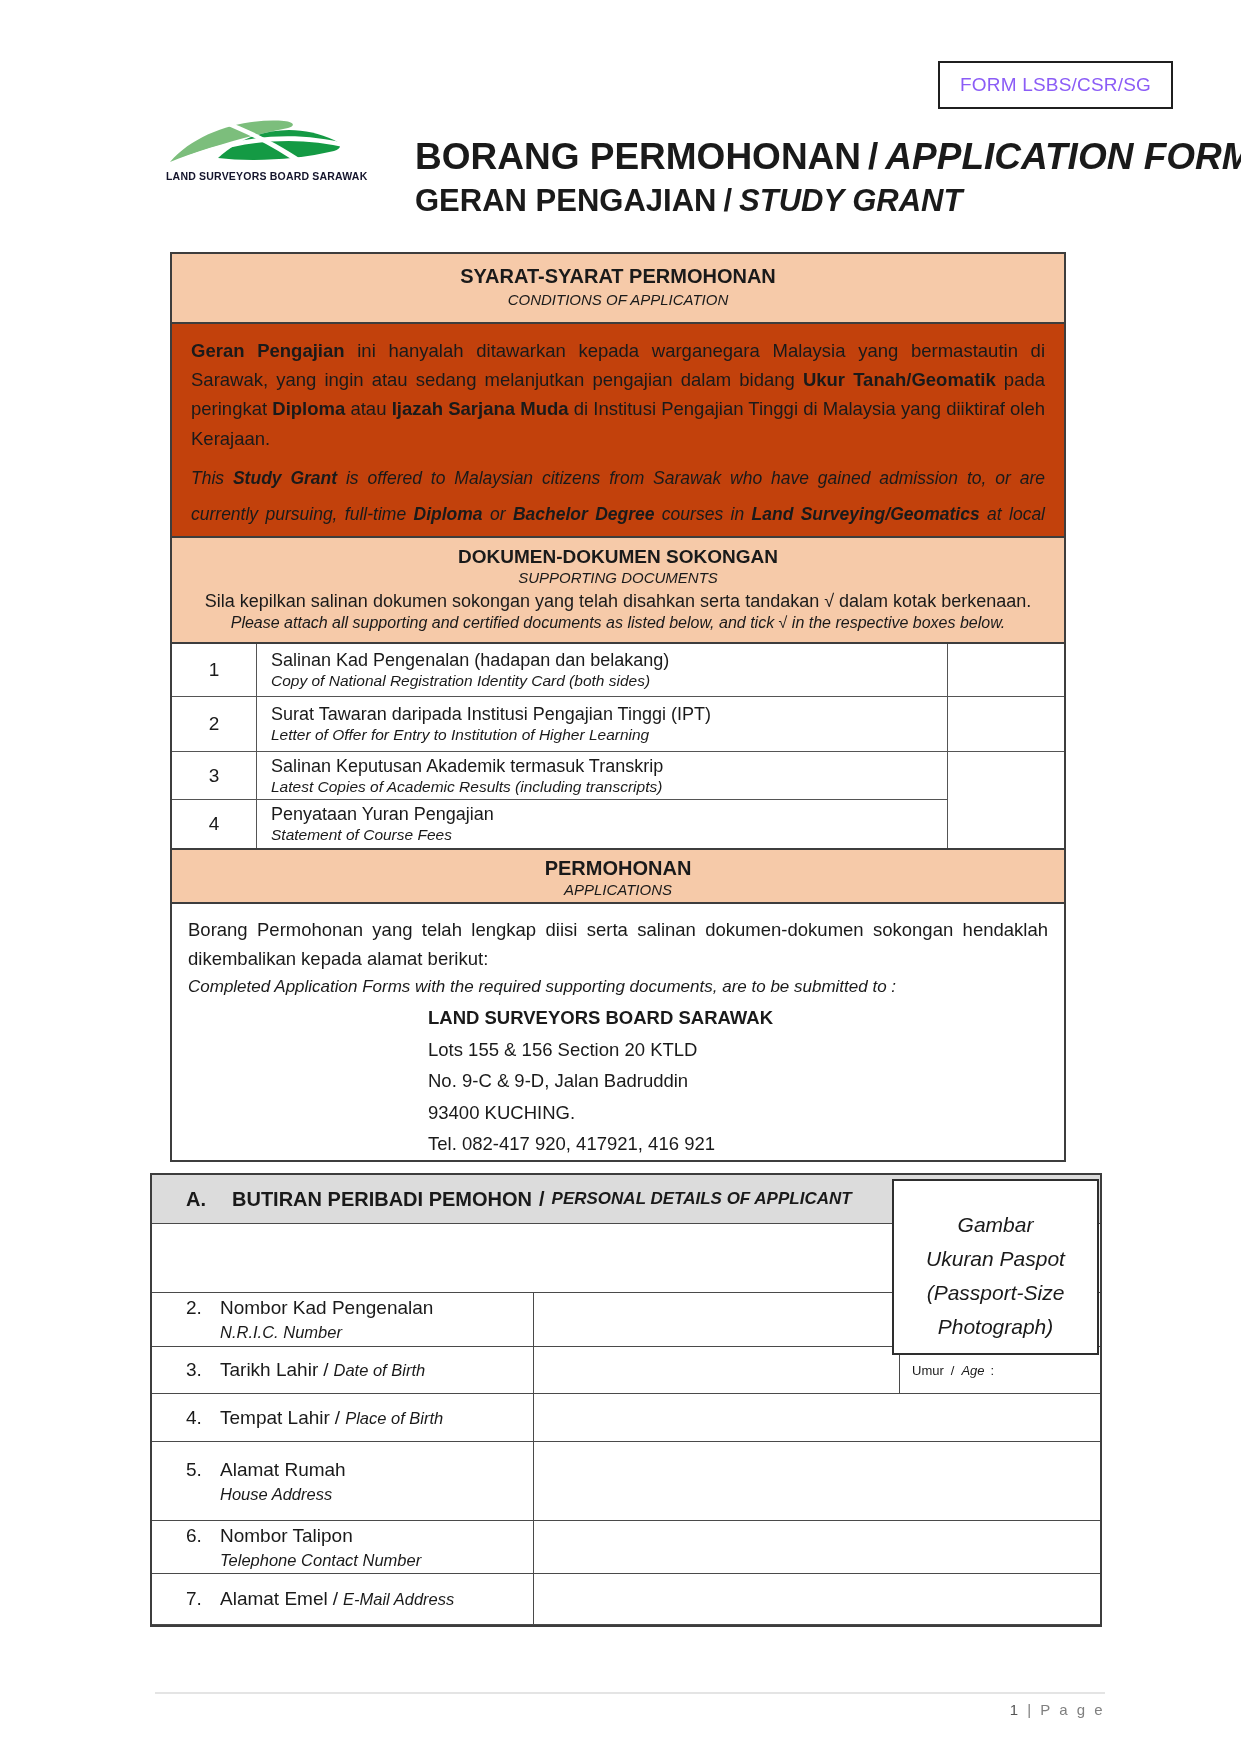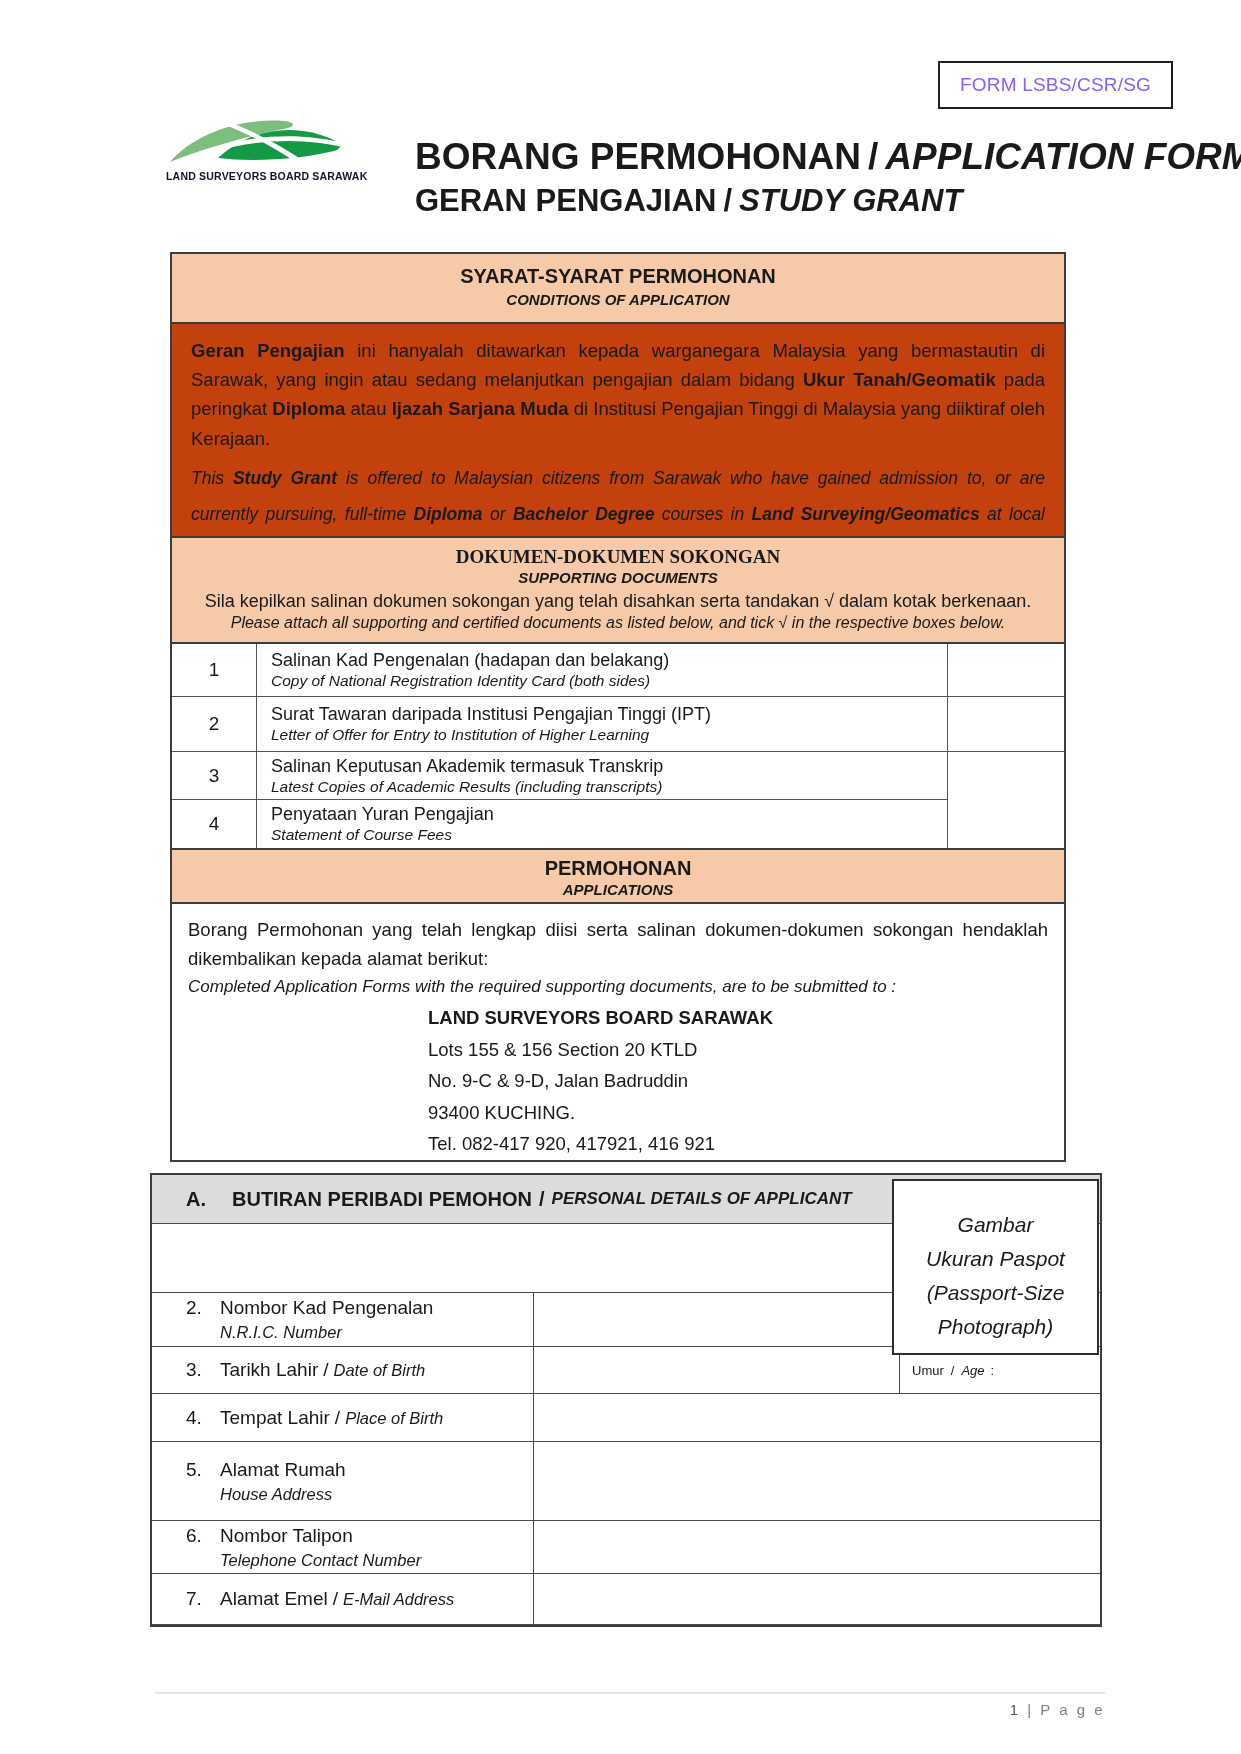--- a/index.html
+++ b/index.html
@@ -28,21 +28,21 @@
 
   
   #upper-table {
     position:absolute; left:150px; top:252px; width:896px;
     border:2px solid #3d3d3d;
     margin-left:20px;
   }
   .peach { background:#F6CAA9; }
   .sec-header { text-align:center; border-bottom:2px solid #3d3d3d; }
   .sec-header .h-my { font-weight:bold; font-size:20px; }
-  .sec-header .h-en { font-weight:bold; font-style:italic; font-size:15px; margin-top:3px; }
+  .sec-header .h-en { font-weight:normal; font-style:italic; font-size:15px; margin-top:3px; }
 
   #cond-header { height:70px; padding-top:11px; }
   #cond-body { height:214px; padding:12px 19px; border-bottom:2px solid #3d3d3d; background:#c2410c; overflow:hidden; }
   #cond-body .p-my { font-size:18.5px; line-height:1.58; text-align:justify; }
   #cond-body .p-en { font-size:17.5px; font-style:italic; line-height:2.05; text-align:justify; margin-top:8px; }
   .b { font-weight:bold; }
 
   #docs-header { height:106px; padding-top:8px; border-bottom:2px solid #3d3d3d; }
   #docs-header .inst-my { font-size:18px; font-weight:normal; font-style:normal; margin-top:5px; }
   #docs-header .inst-en { font-size:16px; font-style:italic; margin-top:2px; }
@@ -140,21 +140,21 @@
       <div class="h-my">SYARAT-SYARAT PERMOHONAN</div>
       <div class="h-en">CONDITIONS OF APPLICATION</div>
     </div>
 
     <div id="cond-body">
       <p class="p-my"><span class="b">Geran Pengajian</span><span> ini hanyalah ditawarkan kepada warganegara Malaysia yang bermastautin di Sarawak, yang ingin atau sedang melanjutkan pengajian dalam bidang </span><span class="b">Ukur Tanah/Geomatik</span><span> pada peringkat </span><span class="b">Diploma</span><span> atau </span><span class="b">Ijazah Sarjana Muda</span><span> di Institusi Pengajian Tinggi di Malaysia yang diiktiraf oleh Kerajaan.</span></p>
       <p class="p-en"><span>This </span><span class="b">Study Grant</span><span> is offered to Malaysian citizens from Sarawak who have gained admission to, or are currently pursuing, full-time </span><span class="b">Diploma</span><span> or </span><span class="b">Bachelor Degree</span><span> courses in </span><span class="b">Land Surveying/Geomatics</span><span> at local public institutions of higher learning in Malaysia recognized by the Government (conditional letters of offer will be accepted at the time of application or with a confirmation of acceptance from the institutions or universities).</span></p>
     </div>
 
     <div id="docs-header" class="peach sec-header">
-      <div class="h-my" style="font-size:19px;font-family:Liberation Serif, serif;">DOKUMEN-DOKUMEN SOKONGAN</div>
+      <div class="h-my" style="font-size:19px;">DOKUMEN-DOKUMEN SOKONGAN</div>
       <div class="h-en" style="margin-top:1px;">SUPPORTING DOCUMENTS</div>
       <div class="inst-my">Sila kepilkan salinan dokumen sokongan yang telah disahkan serta tandakan √ dalam kotak berkenaan.</div>
       <div class="inst-en">Please attach all supporting and certified documents as listed below, and tick √ in the respective boxes below.</div>
     </div>
 
     <div class="doc-row" style="height:53px;">
       <div class="doc-num">1</div>
       <div class="doc-text">
         <div class="d-my">Salinan Kad Pengenalan (hadapan dan belakang)</div>
         <div class="d-en">Copy of National Registration Identity Card (both sides)</div>

